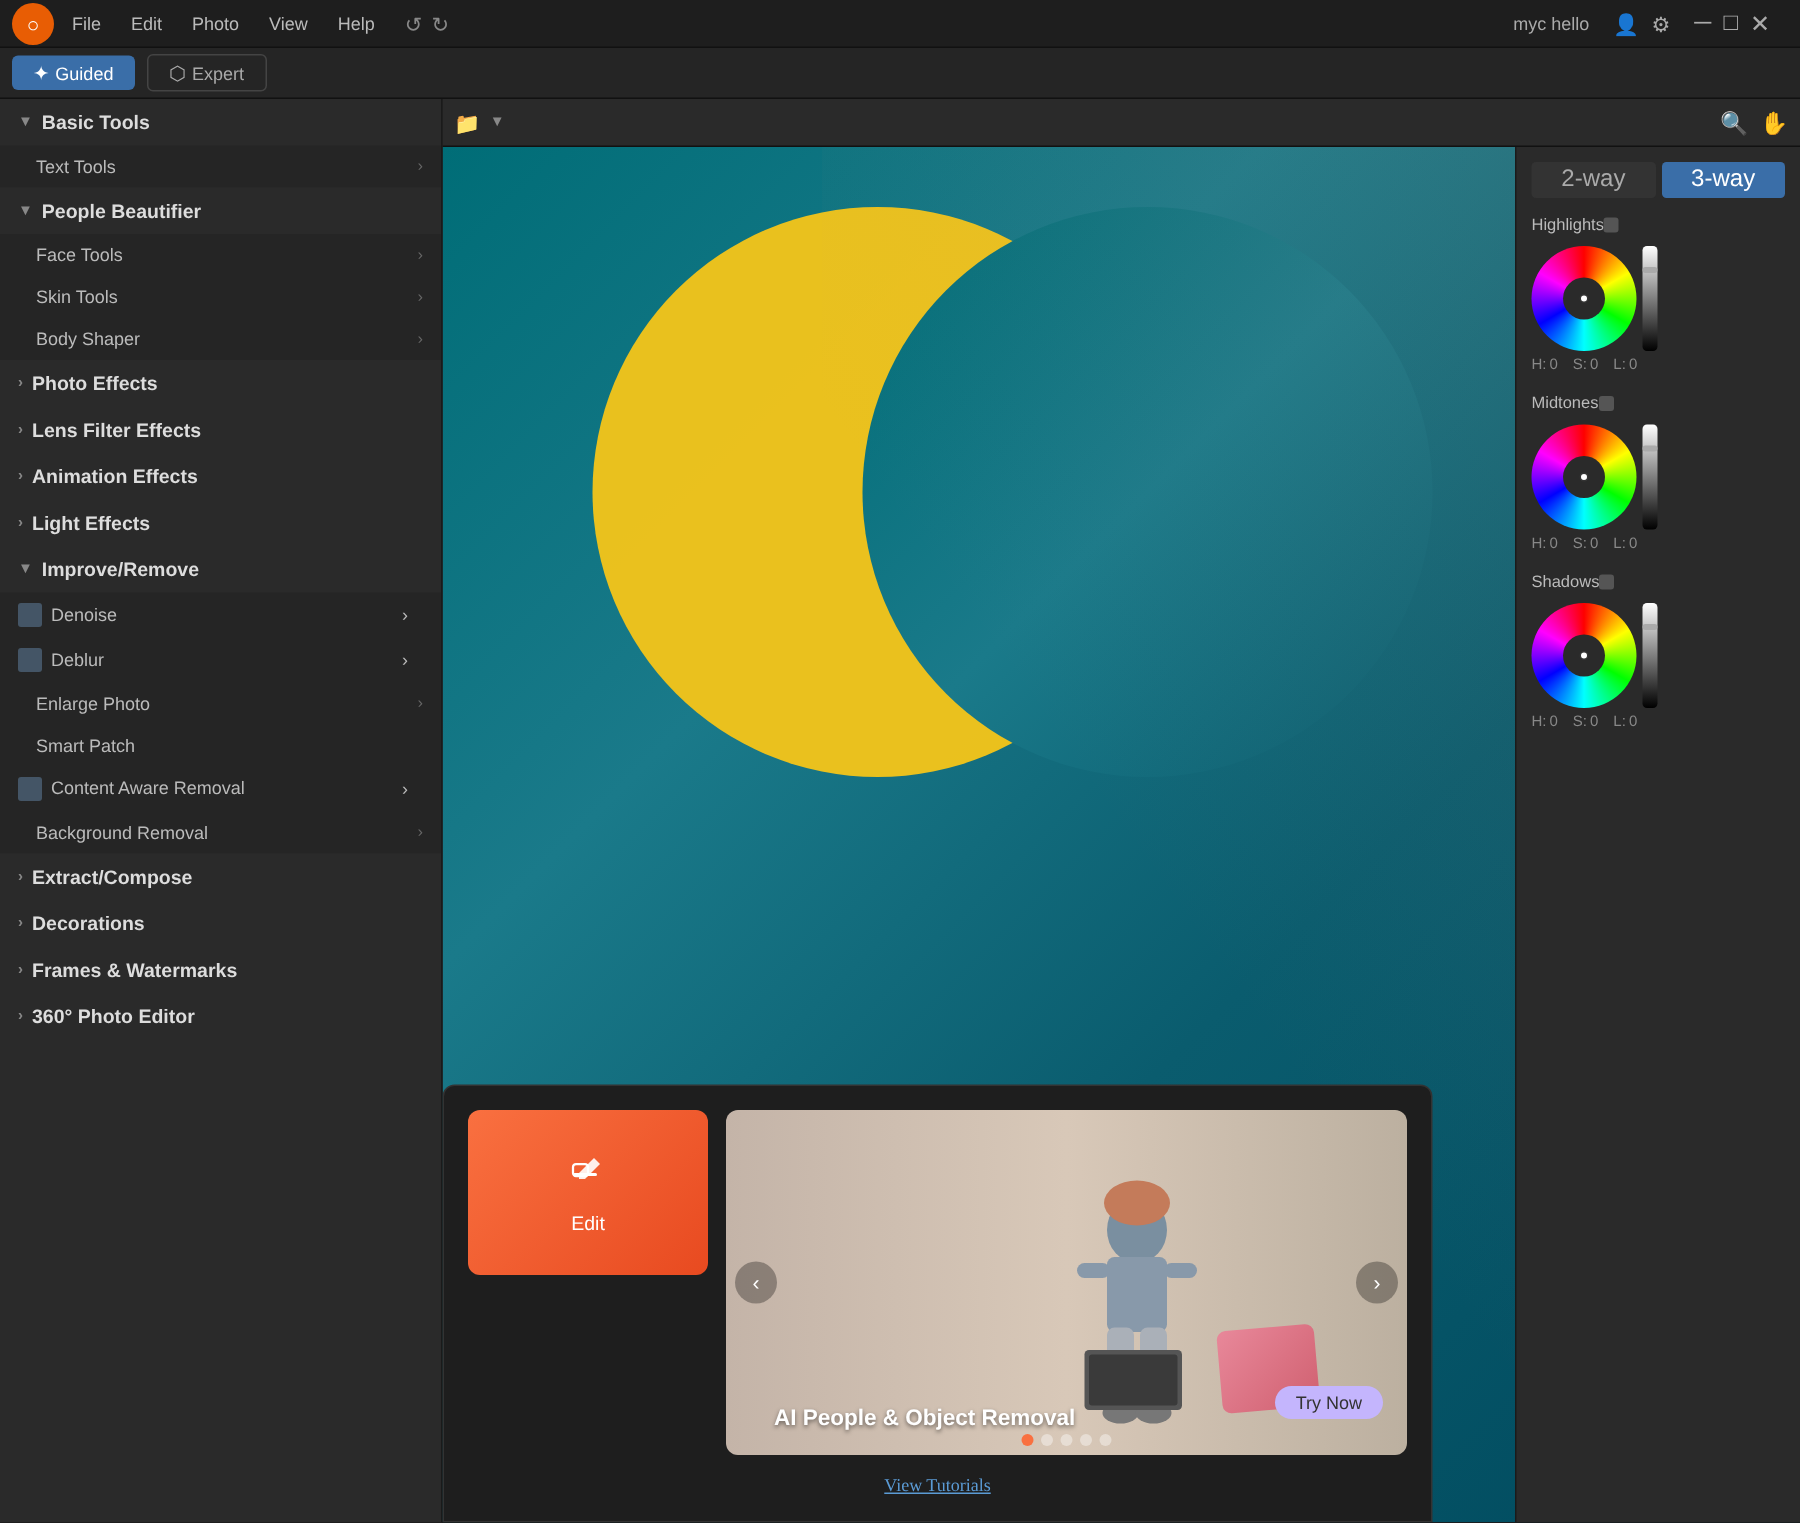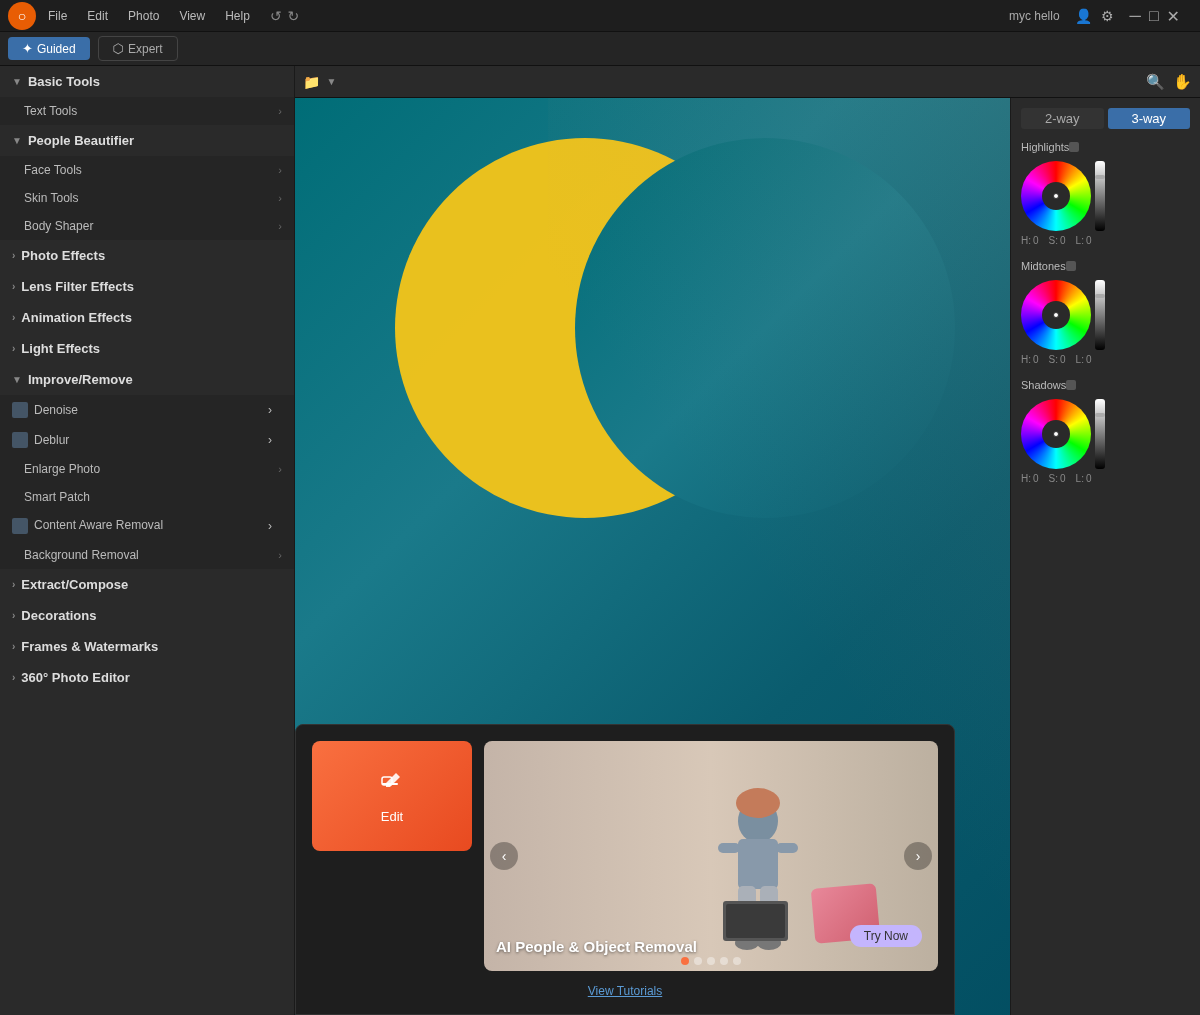--- a/index.html
+++ b/index.html
@@ -288,21 +288,21 @@
       flex: 1;
       background: #222;
       border-radius: 8px;
       position: relative;
       overflow: hidden;
       height: 230px;
     }
     .promo-content {
       position: absolute;
       bottom: 16px;
-      left: 12px;
+      left: 32px;
       right: 16px;
     }
     .promo-title {
       font-size: 15px;
       font-weight: 700;
       color: white;
       text-shadow: 0 1px 3px rgba(0,0,0,0.5);
     }
     .promo-subtitle {
       font-size: 11px;
@@ -350,20 +350,21 @@
     .promo-dot {
       width: 8px; height: 8px;
       border-radius: 50%;
       background: rgba(255,255,255,0.4);
     }
     .promo-dot.active { background: #f97040; }
 
     .welcome-footer {
       text-align: center;
       margin-top: 8px;
+      font-family: Liberation Serif, serif;
     }
     .view-tutorials-link {
       color: #5b9bd5;
       font-size: 12px;
       cursor: pointer;
       text-decoration: underline;
     }
 
     
     .color-panel {
@@ -380,21 +381,21 @@
     }
     .way-tabs {
       display: flex;
       gap: 4px;
       margin-bottom: 12px;
     }
     .way-tab {
       flex: 1;
       text-align: center;
       padding: 3px 0;
-      font-size: 13px;
+      font-size: 16px;
       border-radius: 3px;
       cursor: pointer;
       color: #aaa;
       background: #333;
     }
     .way-tab.active {
       background: #3a6ea8;
       color: white;
     }
 

